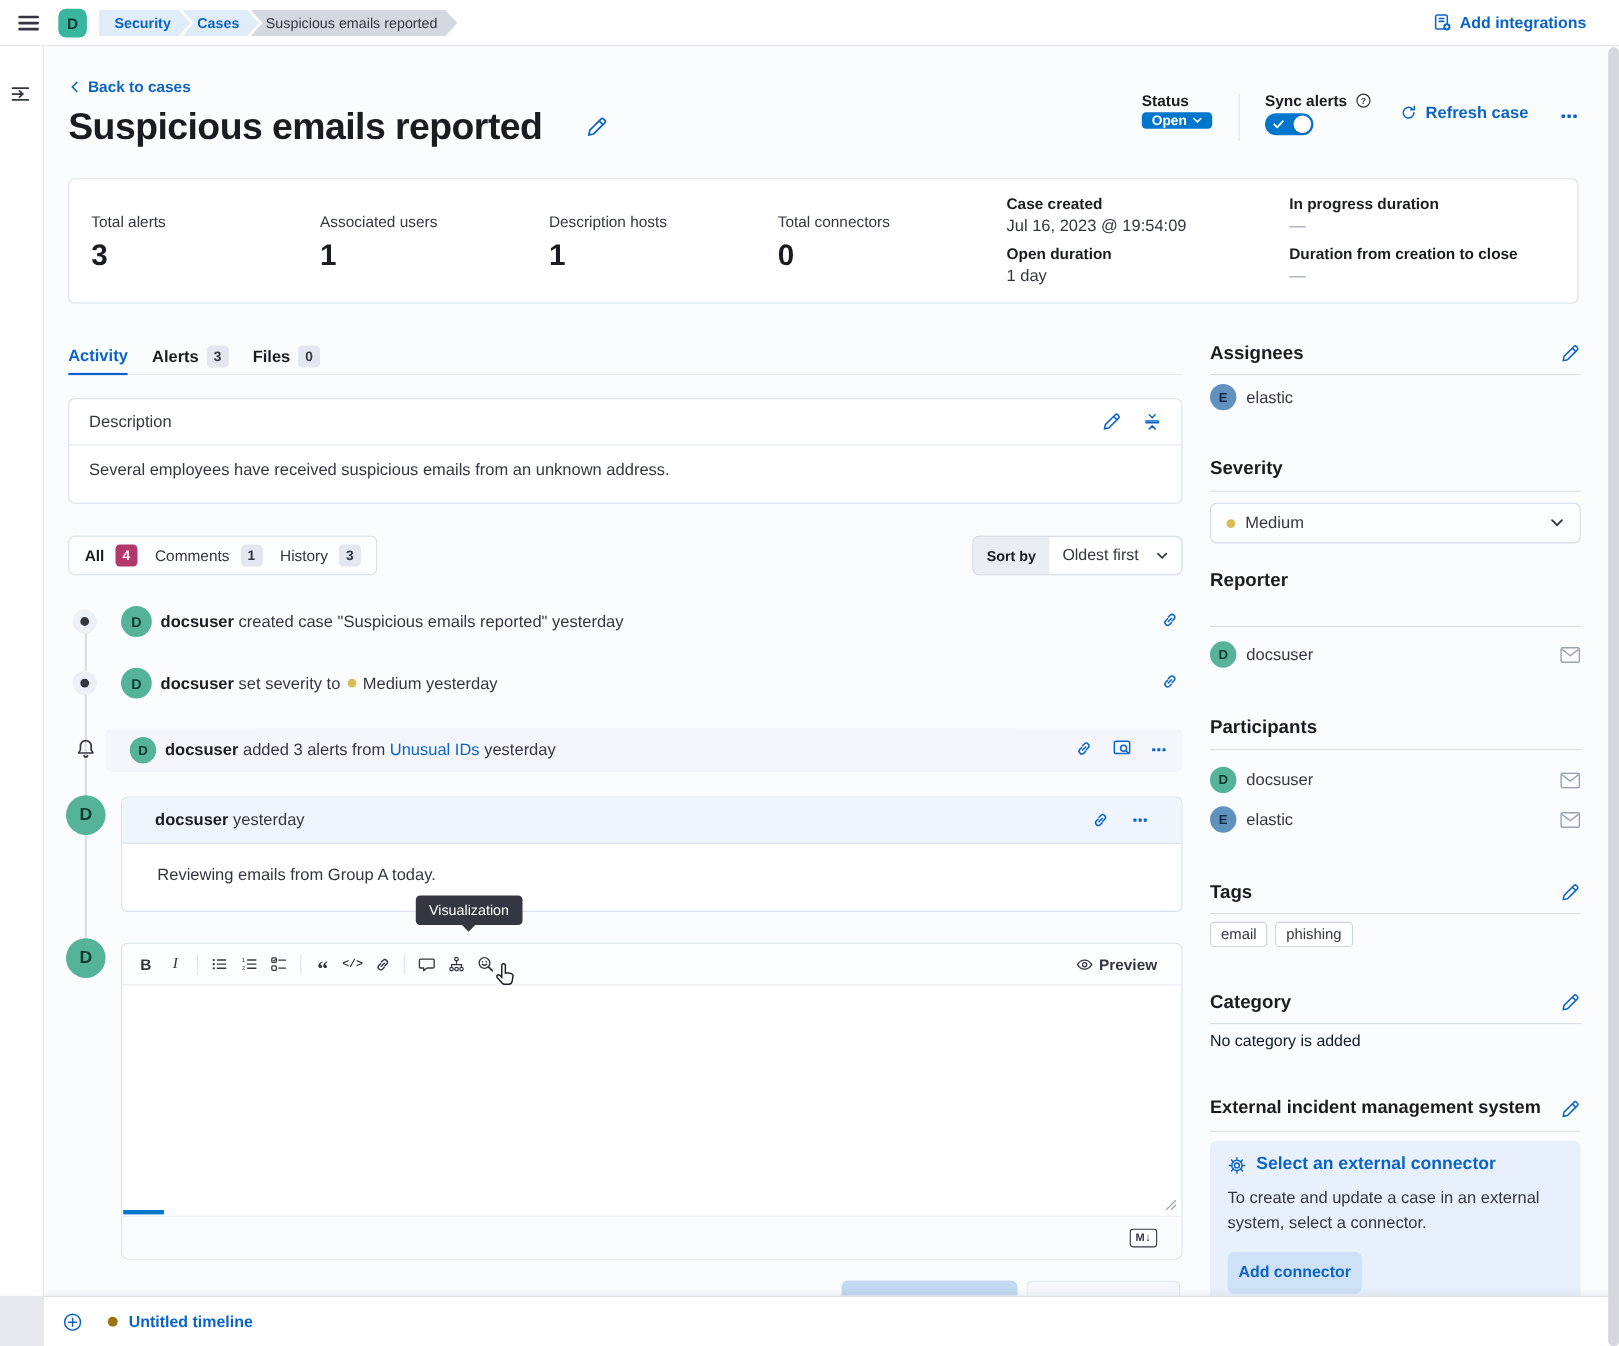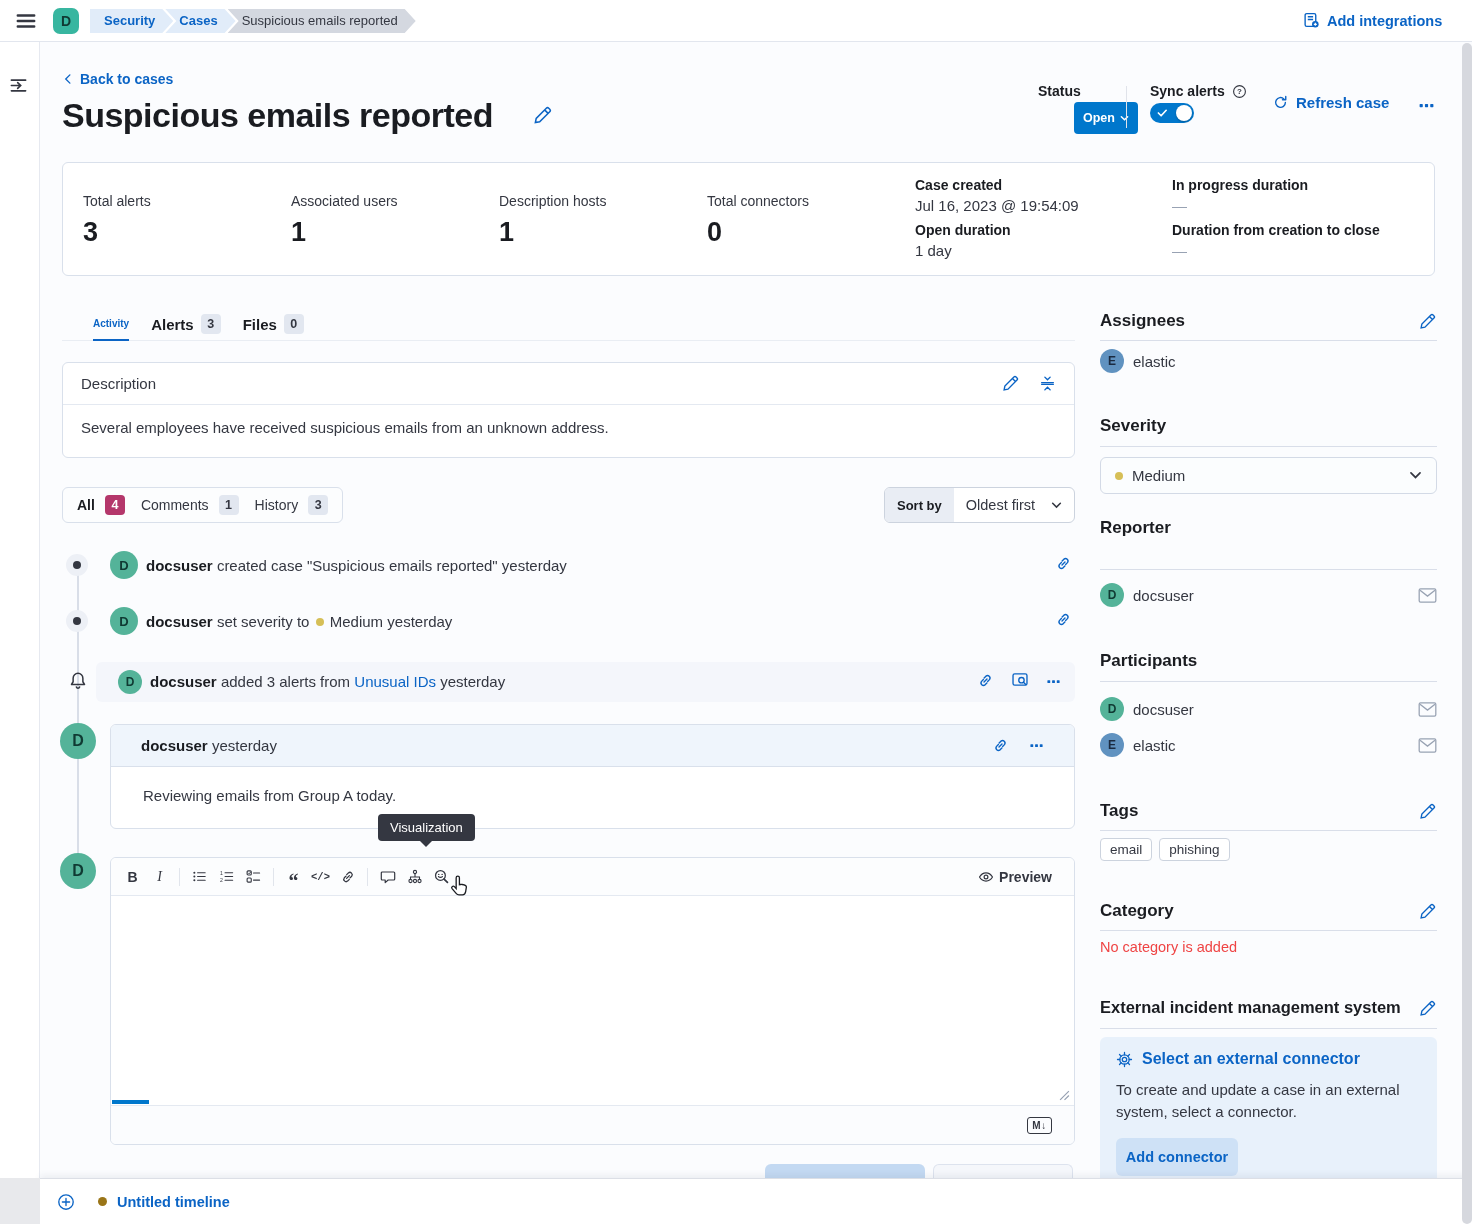--- a/index.html
+++ b/index.html
@@ -98,21 +98,21 @@
   <span class="link-blue" style="font-size:14px;">Back to cases</span>
 </div>
 <div class="abs h-title" style="left:62px;top:96px;">Suspicious emails reported</div>
 <div class="abs" style="left:533px;top:106px;">
   <svg width="19" height="19" viewBox="0 0 16 16" fill="none" stroke="#0b64c5" stroke-width="1.3">
       <path d="M11.2 1.9a1.45 1.45 0 012.05 0l.85.85a1.45 1.45 0 010 2.05L5.6 13.3 2 14l.7-3.6zM9.8 3.3l2.9 2.9"></path>
     </svg>
 </div>
 
 <div class="abs" style="left:1038px;top:83px;font-size:14px;font-weight:700;color:#1a1c21;">Status</div>
-<div class="abs" style="left:1074px;top:102px;width:64px;height:32px;background:#0077cc;border-radius:4px;display:flex;align-items:center;justify-content:center;gap:5px;color:#fff;font-size:12.5px;font-weight:700;">
+<div class="abs" style="left:1038px;top:102px;width:64px;height:15px;background:#0077cc;border-radius:4px;display:flex;align-items:center;justify-content:center;gap:5px;color:#fff;font-size:12.5px;font-weight:700;">
   <span>Open</span>
   <svg width="9" height="9" viewBox="0 0 10 10">
       <path d="M1.5 3l3.5 3.5L8.5 3" fill="none" stroke="#fff" stroke-width="1.6" stroke-linecap="round"></path>
     </svg>
 </div>
 <div class="abs" style="left:1126px;top:86px;width:1px;height:42px;background:#e0e3ea;"></div>
 <div class="abs" style="left:1150px;top:83px;display:flex;align-items:center;gap:7px;">
   <span style="font-size:14px;font-weight:700;color:#1a1c21;">Sync alerts</span>
   <span>
     <svg width="15" height="15" viewBox="0 0 16 16">
@@ -167,21 +167,21 @@
   </div>
   <div class="abs" style="left:1109px;top:14px;">
     <div class="metric-b">In progress duration</div>
     <div class="metric-t dash">—</div>
     <div class="metric-b" style="margin-top:8px;">Duration from creation to close</div>
     <div class="metric-t dash">—</div>
   </div>
 </div>
 
 <div class="abs" style="left:62px;top:308px;width:1013px;height:33px;border-bottom:1px solid #e9edf3;display:flex;align-items:center;gap:22px;">
-  <div style="display:flex;align-items:center;height:33px;border-bottom:2.5px solid #0b64c5;color:#0b64c5;font-size:10px;font-weight:600;margin-left:31px;">Activity</div>
+  <div style="display:flex;align-items:center;height:33px;border-bottom:2.5px solid #0b64c5;color:#0b64c5;font-size:15px;font-weight:600;">Activity</div>
   <div style="display:flex;align-items:center;gap:7px;height:33px;color:#1a1c21;font-size:15px;font-weight:600;">
     <span>Alerts</span>
       <span class="count-badge">3</span>
   </div>
   <div style="display:flex;align-items:center;gap:7px;height:33px;color:#1a1c21;font-size:15px;font-weight:600;">
     <span>Files</span>
       <span class="count-badge">0</span>
   </div>
 </div>
 
@@ -455,21 +455,21 @@
   <span class="tag-pill">email</span><span class="tag-pill">phishing</span>
 </div>
 
 <div class="abs side-h" style="left:1100px;top:901px;">Category</div>
 <div class="abs" style="left:1419px;top:903px;">
   <svg width="17" height="17" viewBox="0 0 16 16" fill="none" stroke="#0b64c5" stroke-width="1.3">
       <path d="M11.2 1.9a1.45 1.45 0 012.05 0l.85.85a1.45 1.45 0 010 2.05L5.6 13.3 2 14l.7-3.6zM9.8 3.3l2.9 2.9"></path>
     </svg>
 </div>
 <div class="abs side-div" style="left:1100px;top:930px;width:337px;"></div>
-<div class="abs" style="left:1100px;top:939px;font-size:14.5px;color:#ef4444;">No category is added</div>
+<div class="abs" style="left:1100px;top:939px;font-size:14.5px;color:#0f172a;">No category is added</div>
 
 <div class="abs side-h" style="left:1100px;top:998px;font-size:16.5px;">External incident management system</div>
 <div class="abs" style="left:1419px;top:1000px;">
   <svg width="17" height="17" viewBox="0 0 16 16" fill="none" stroke="#0b64c5" stroke-width="1.3">
       <path d="M11.2 1.9a1.45 1.45 0 012.05 0l.85.85a1.45 1.45 0 010 2.05L5.6 13.3 2 14l.7-3.6zM9.8 3.3l2.9 2.9"></path>
     </svg>
 </div>
 <div class="abs side-div" style="left:1100px;top:1028px;width:337px;"></div>
 <div class="abs" style="left:1100px;top:1037px;width:337px;height:148px;background:#e8f1fb;border-radius:6px;padding:13px 16px;">
   <div style="display:flex;align-items:center;gap:9px;">

